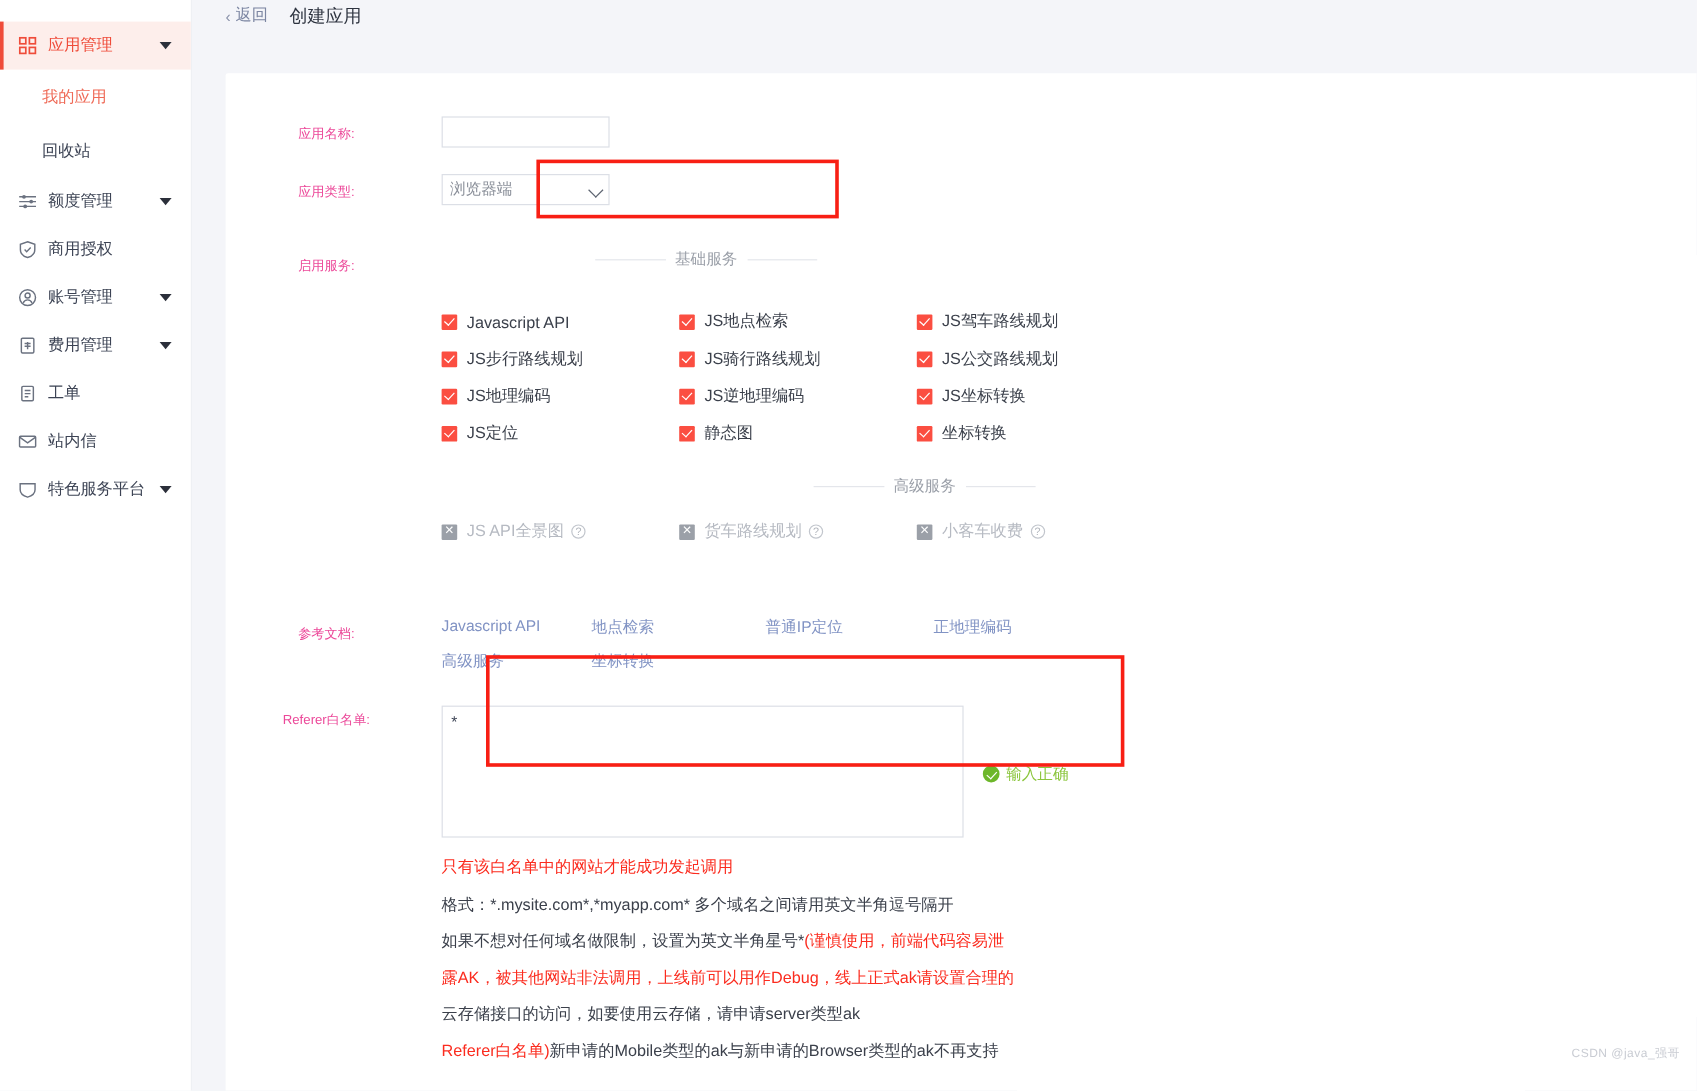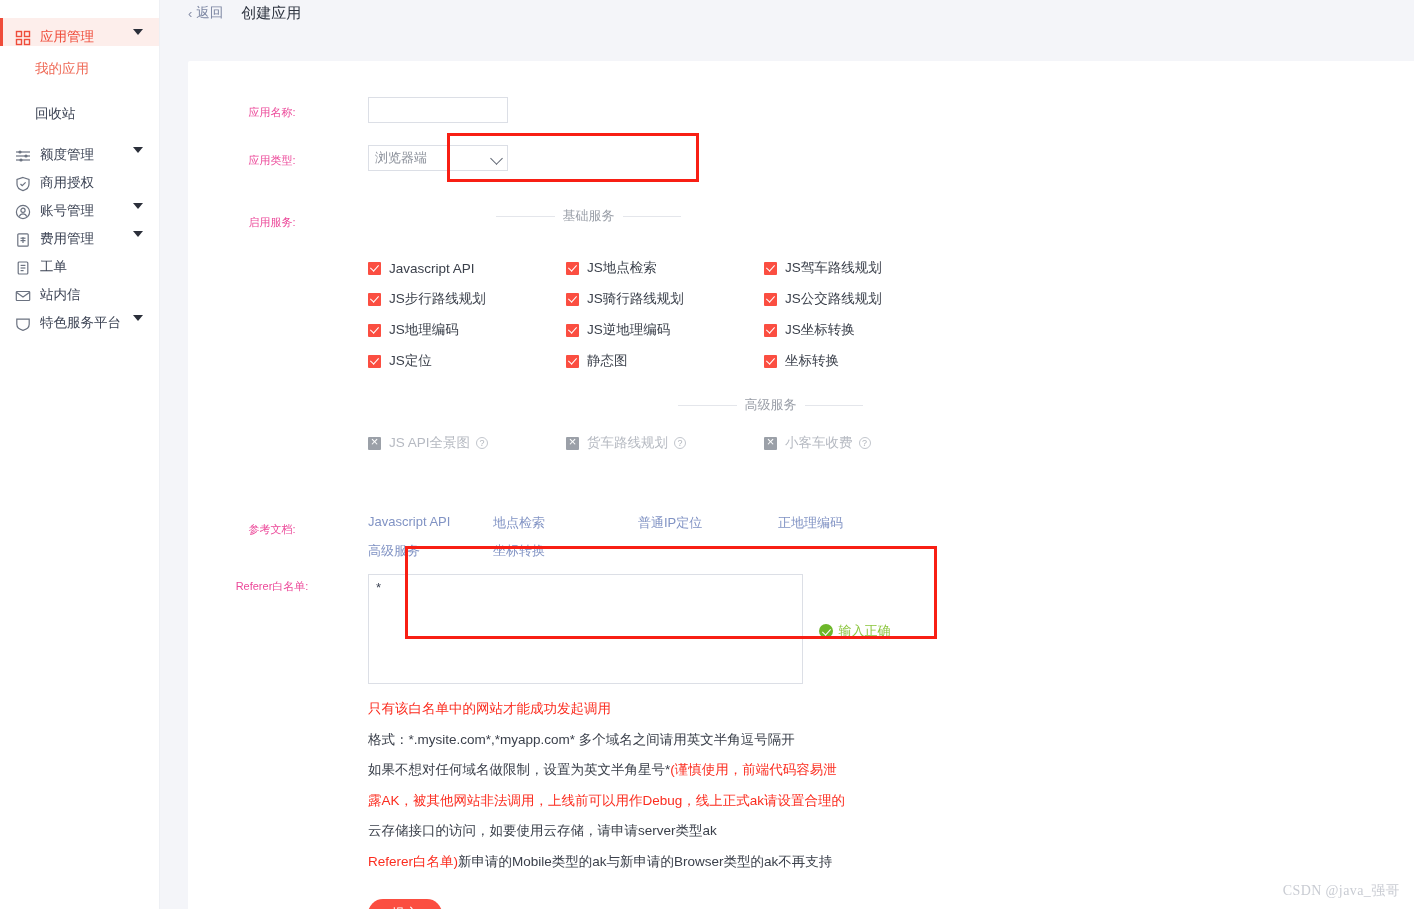--- a/index.html
+++ b/index.html
@@ -15,22 +15,22 @@
   .sidebar {
     width: 160px; height: 909px;
     background: #ffffff;
     border-right: 1px solid #eef0f4;
     flex: 0 0 160px;
     position: relative;
     padding-top: 18px;
   }
   .nav-group { position: relative; }
   .nav-item {
-    display: flex; align-items: flex-end;
-    height: 28px;
+    display: flex; align-items: center;
+    height: 40px;
     padding-left: 14px;
     font-size: 13.5px;
     color: #3c4354;
     cursor: pointer;
     position: relative;
   }
   .nav-item .ico {
     width: 17px; height: 17px;
     margin-right: 9px;
     display: inline-flex; align-items: center; justify-content: center;
@@ -259,25 +259,24 @@
     width: 74px; height: 30px;
     background: #fb4e41;
     color: #fff; font-size: 13.5px;
     border: none; border-radius: 15px;
     cursor: pointer;
     font-family: "Liberation Sans", sans-serif;
   }
 
   .watermark {
     position: absolute;
-    right: 14px; bottom: 9px;
-    color: #c9ccd3; font-size: 14px;
+    right: 14px; bottom: 24px;
+    color: #c9ccd3; font-size: 10px;
     letter-spacing: .4px;
     user-select: none;
-    font-family: Liberation Serif, serif;
   }
 </style>
 </head>
 <body>
 
 <div class="app">
 
   <aside class="sidebar">
 
     <div class="nav-group">
@@ -510,21 +509,21 @@
               <a>Javascript API</a>
               <a>地点检索</a>
               <a>普通IP定位</a>
               <a>正地理编码</a>
               <a>高级服务</a>
               <a>坐标转换</a>
             </div>
           </div>
         </div>
 
-        <div class="row" style="margin-top:14px;">
+        <div class="row" style="margin-top:28px;">
           <div class="lbl" style="line-height:24px;">Referer白名单:</div>
           <div class="field">
             <textarea class="ta" style="">*</textarea>
             <span class="ok-flag">
               <span class="dot"></span>
               <span>输入正确</span>
             </span>
           </div>
         </div>
 

